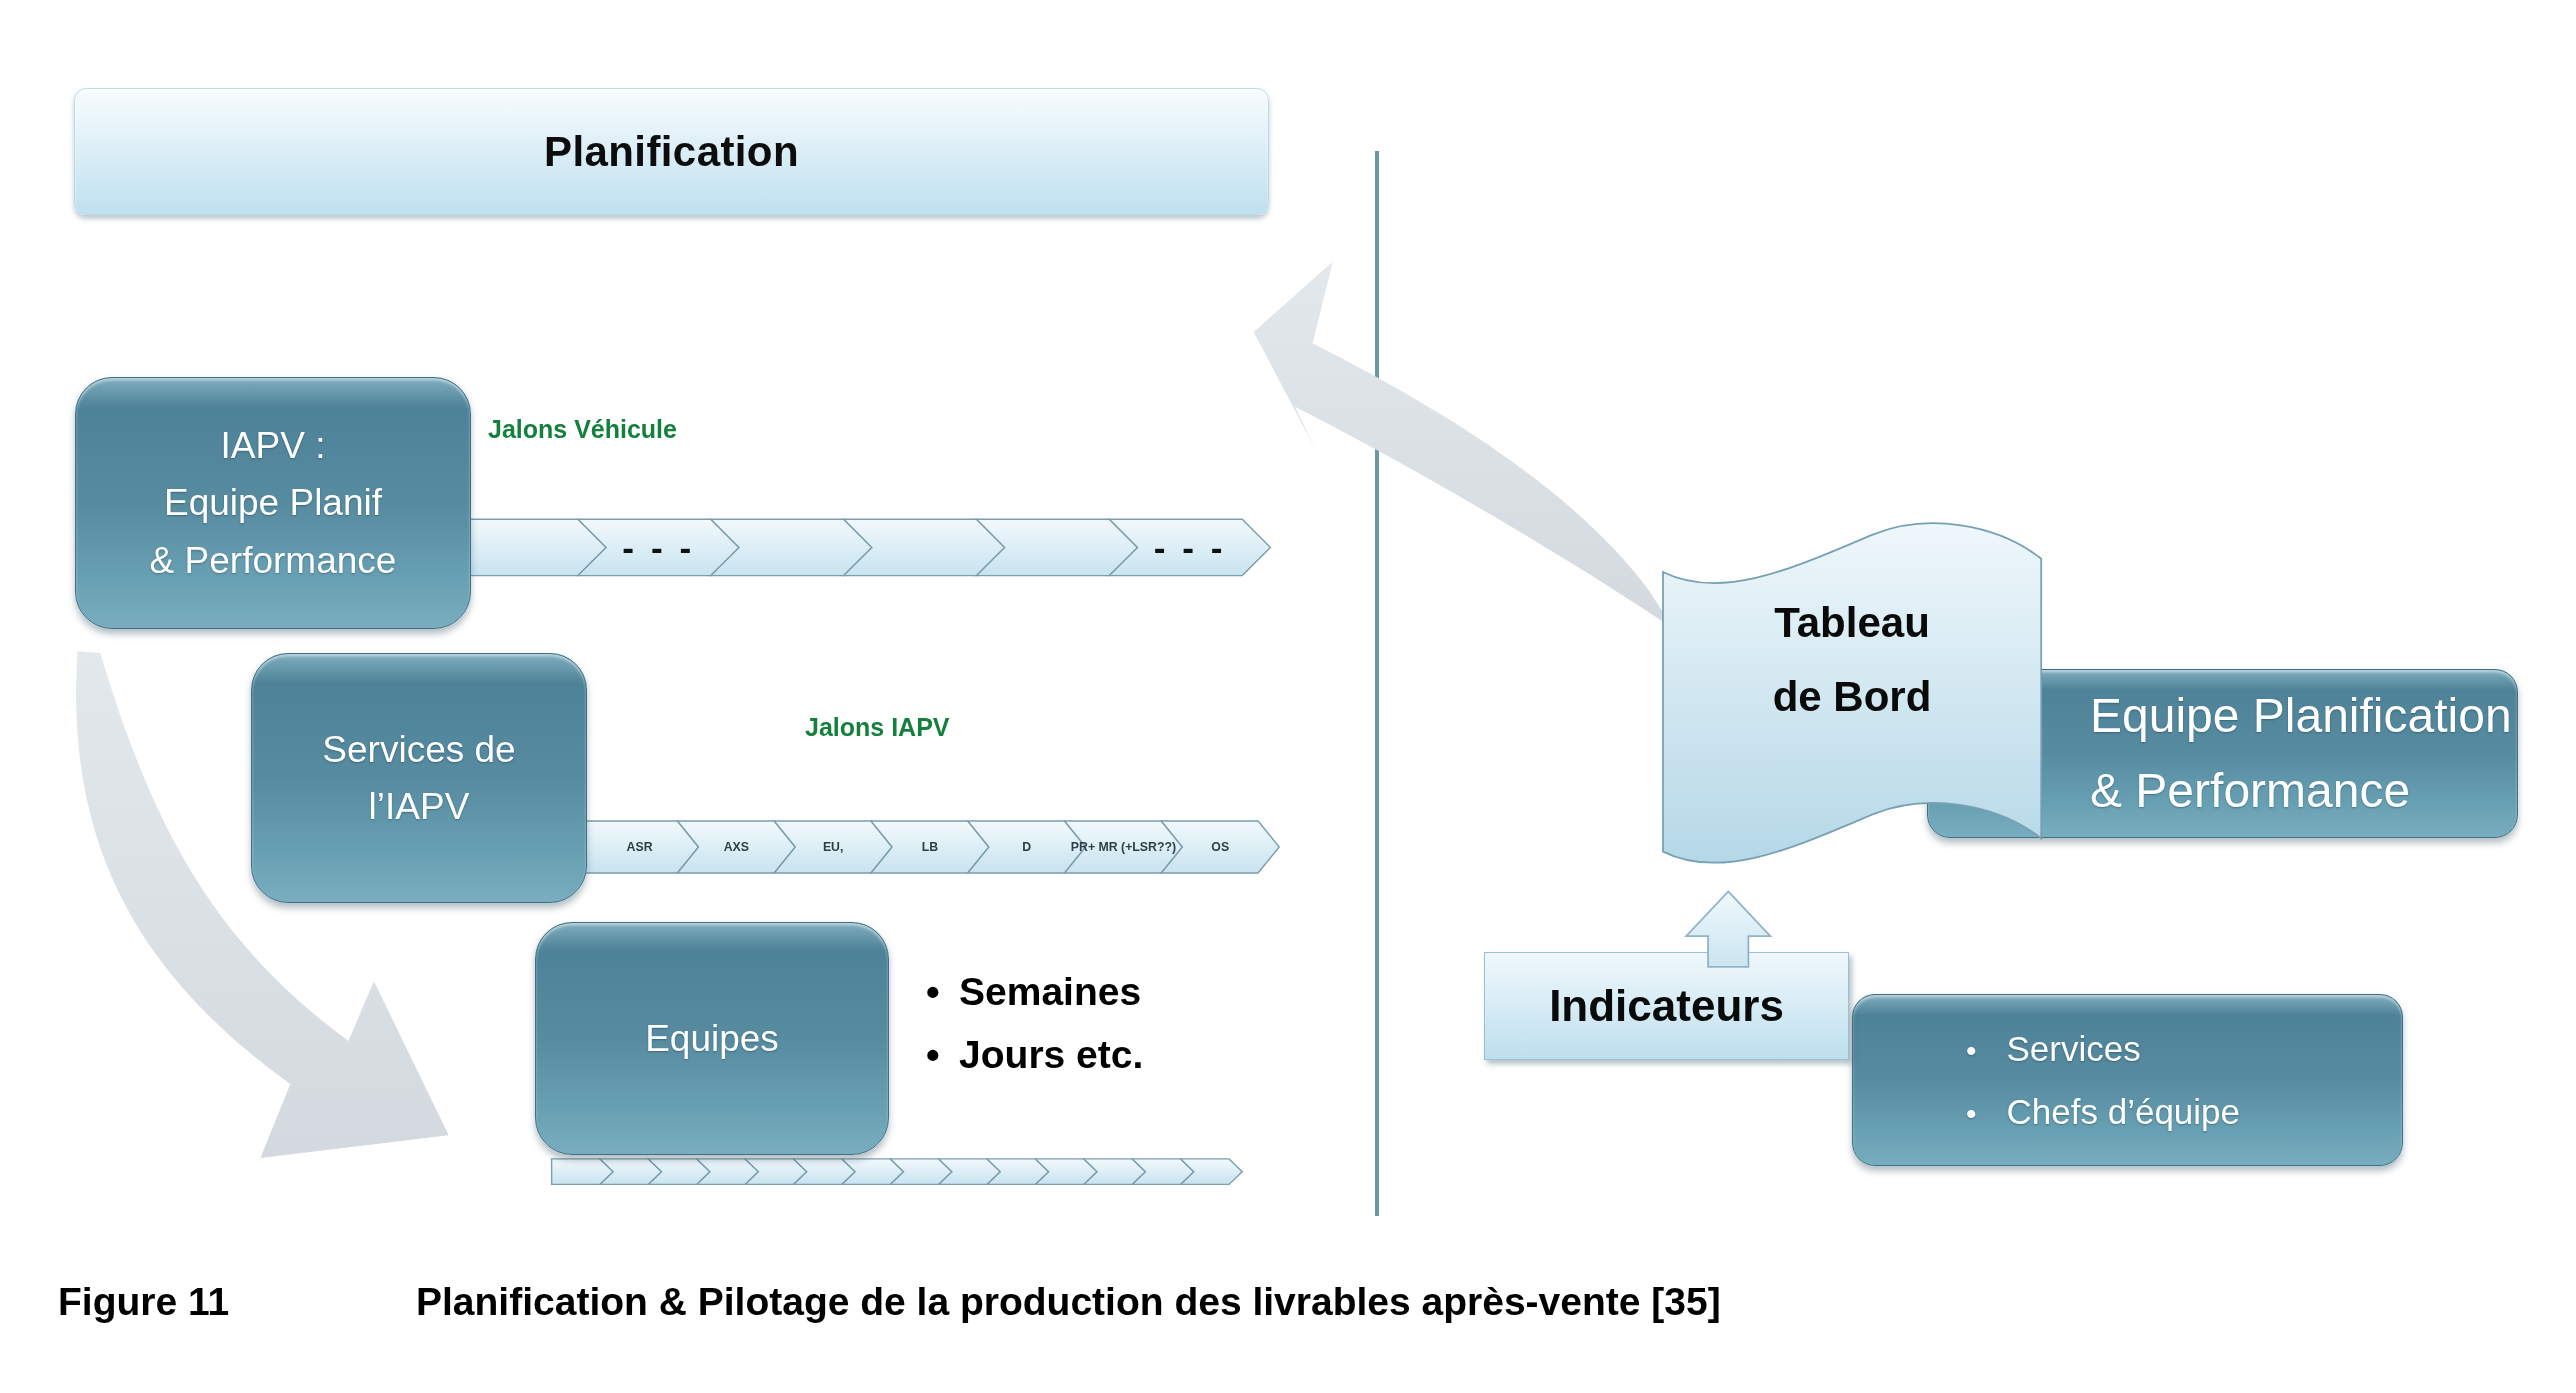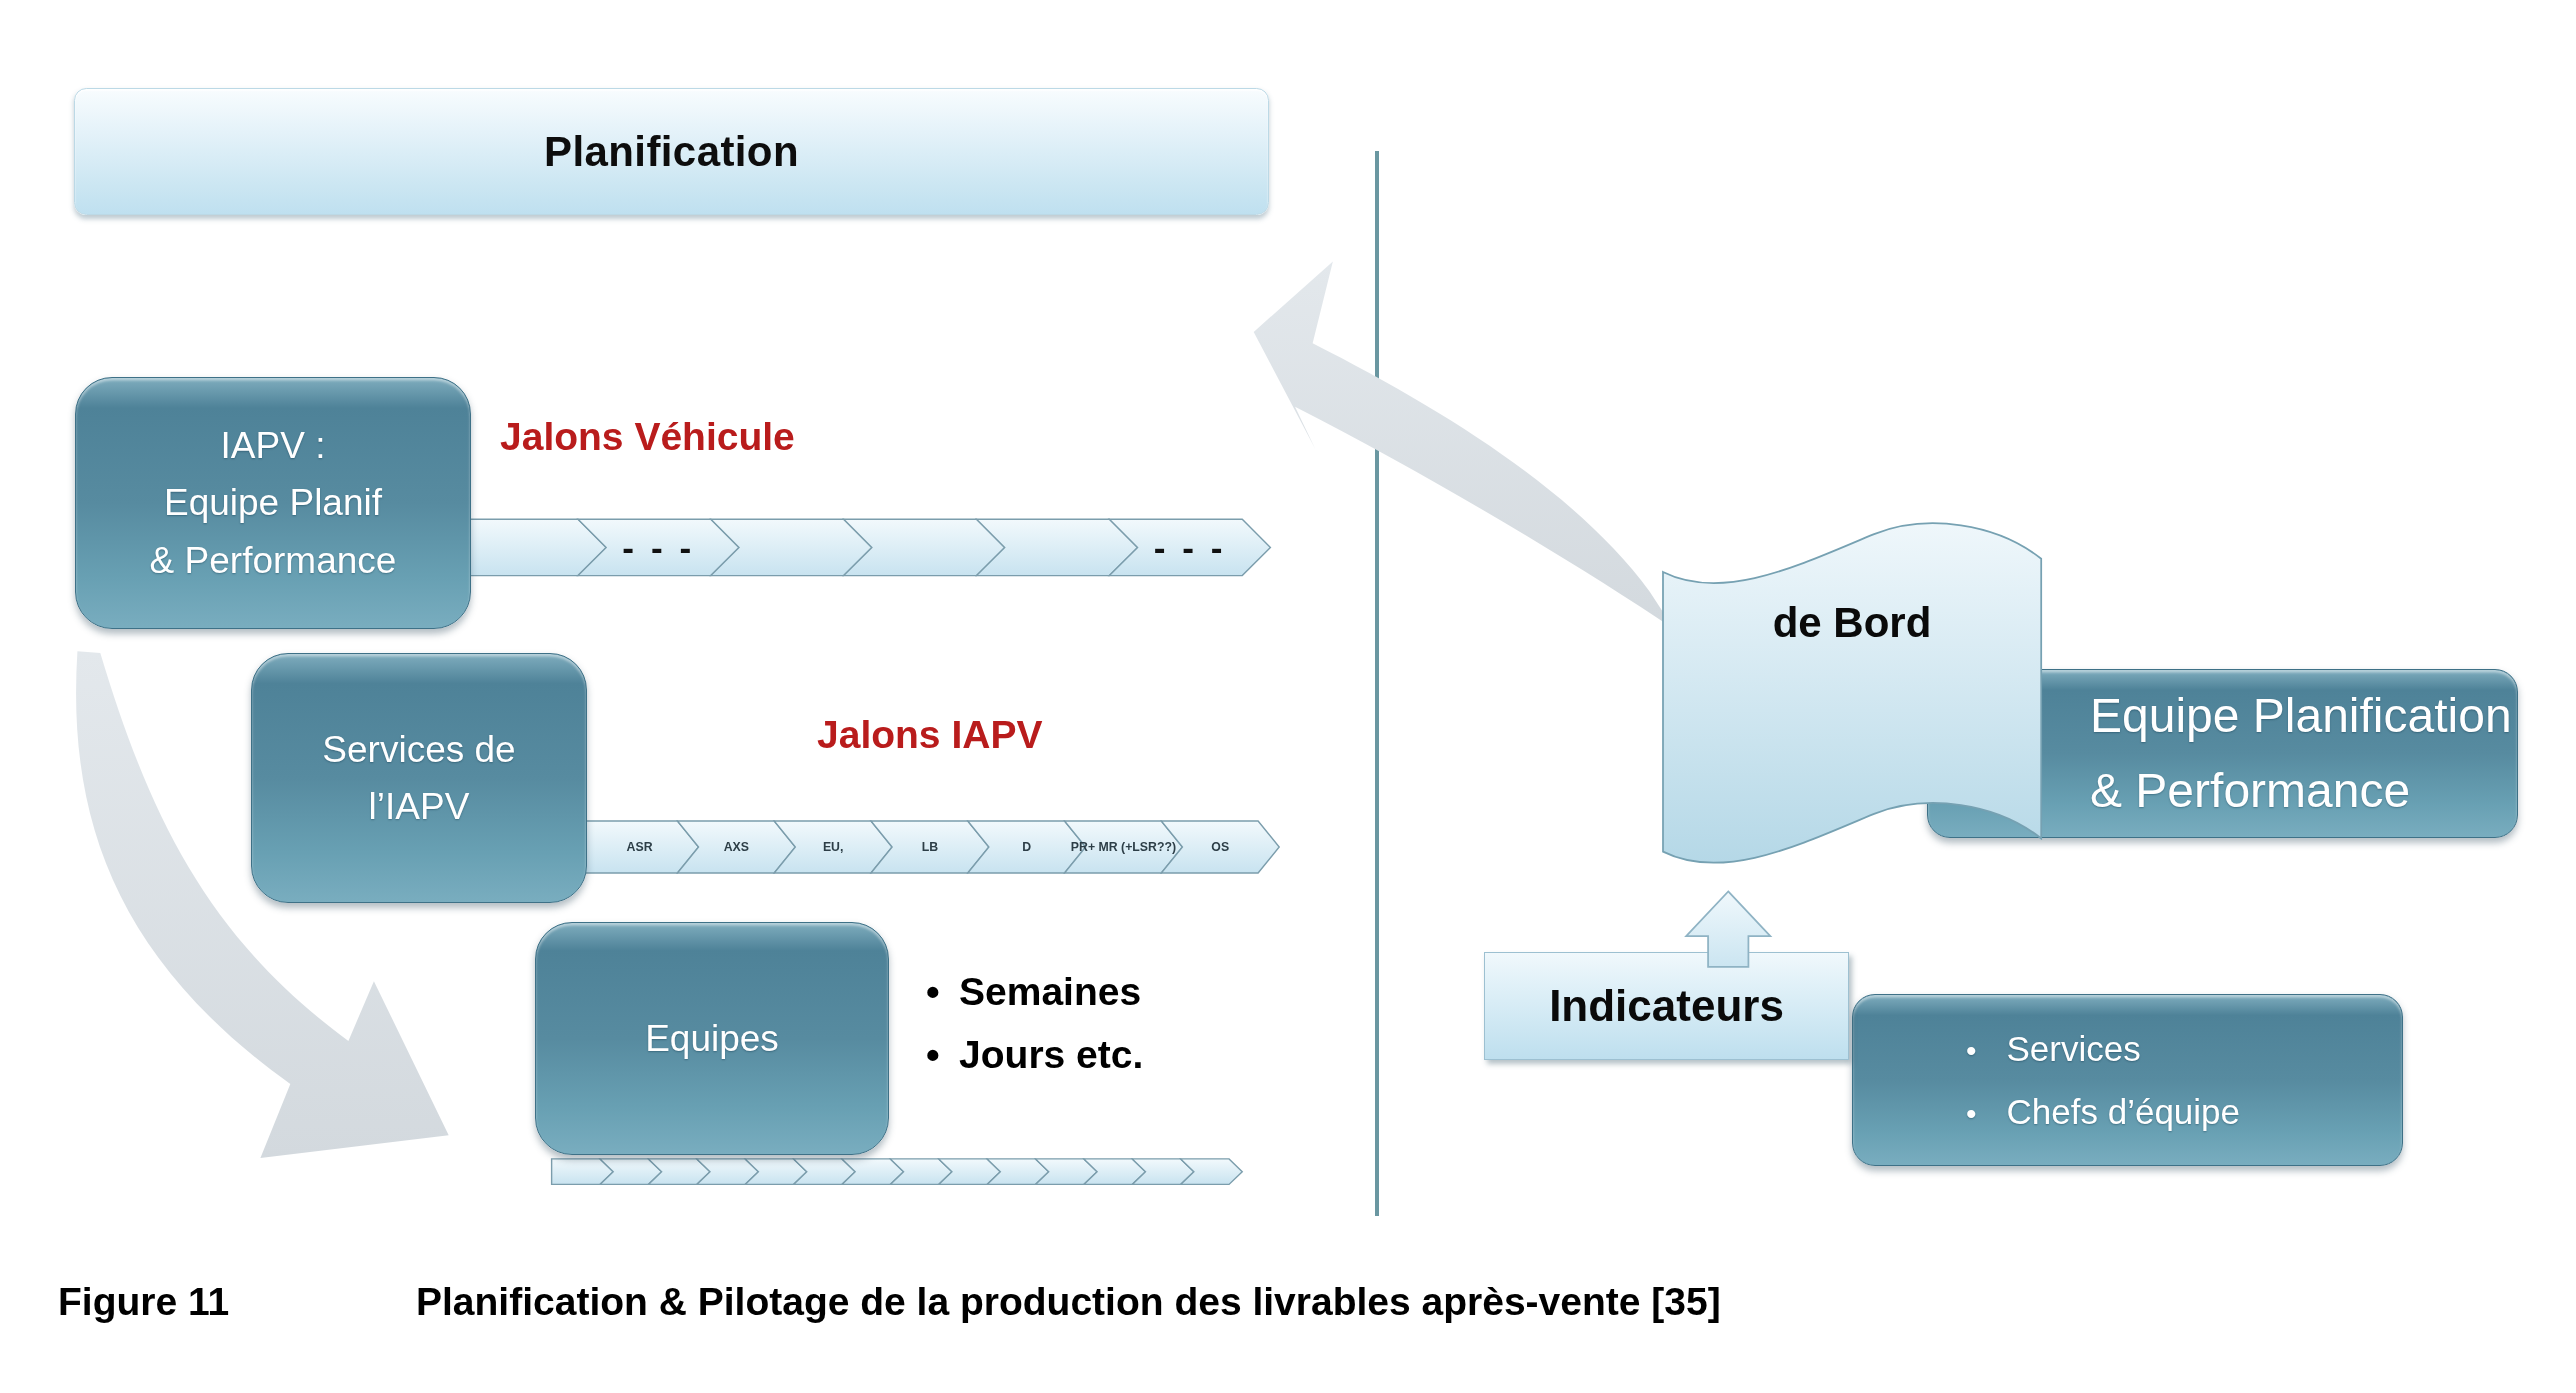--- a/index.html
+++ b/index.html
@@ -44,21 +44,21 @@
     align-items:flex-start;text-align:left;padding-left:162px;box-sizing:border-box;
     font-size:48px;z-index:2;
   }
   #services-chefs-box{
     left:1852px;top:994px;width:551px;height:172px;border-radius:23px;
     align-items:flex-start;justify-content:center;box-sizing:border-box;padding-left:113px;
     font-size:35px;z-index:2;
   }
 
   
-  .black-label{position:absolute;color:#b91c1c;font-size:39px;font-weight:600;z-index:2;white-space:nowrap;margin-left:12px;}
+  .black-label{position:absolute;color:#15803d;font-size:25px;font-weight:600;z-index:2;white-space:nowrap;}
   #jalons-vehicule{left:488px;top:415px;}
   #jalons-iapv{left:805px;top:713px;}
 
   
   .bullets{position:absolute;z-index:2;display:flex;flex-direction:column;}
   .bullets .row{display:flex;align-items:baseline;}
   #equipes-bullets{left:926px;top:970px;font-size:39px;color:#000;font-weight:600;gap:19.4px;}
   #equipes-bullets .dot{font-size:39px;margin-right:19.4px;}
   #sc-bullets{font-size:35px;color:#fff;gap:23px;font-weight:400;position:relative;z-index:2;}
   #sc-bullets .dot{font-size:30px;margin-right:30px;}
@@ -206,20 +206,21 @@
     <defs>
       <linearGradient id="gScroll" x1="0" y1="0" x2="0" y2="1">
         <stop offset="0" stop-color="#eff7fb"></stop>
           <stop offset="1" stop-color="#b5d8e7"></stop>
       </linearGradient>
     </defs>
     <path fill="url(#gScroll)" stroke="#76a1b2" stroke-width="2" d="M 10 75 C 80 110 170 65 250 32 C 310 8 390 20 440 60
              L 440 378 C 390 338 310 326 250 350 C 170 383 80 428 10 393 Z"></path>
   </svg>
   <div id="tableau-text">
+    <div>Tableau</div>
     <div>de Bord</div>
   </div>
 
   <svg class="layer" width="114" height="81" style="left:1673px;top:886px;z-index:5" viewBox="0 0 130 92">
     <defs>
       <linearGradient id="gUp" x1="0" y1="0" x2="0" y2="1">
         <stop offset="0" stop-color="#f0f8fc"></stop>
           <stop offset="1" stop-color="#cbe5f1"></stop>
       </linearGradient>
     </defs>

